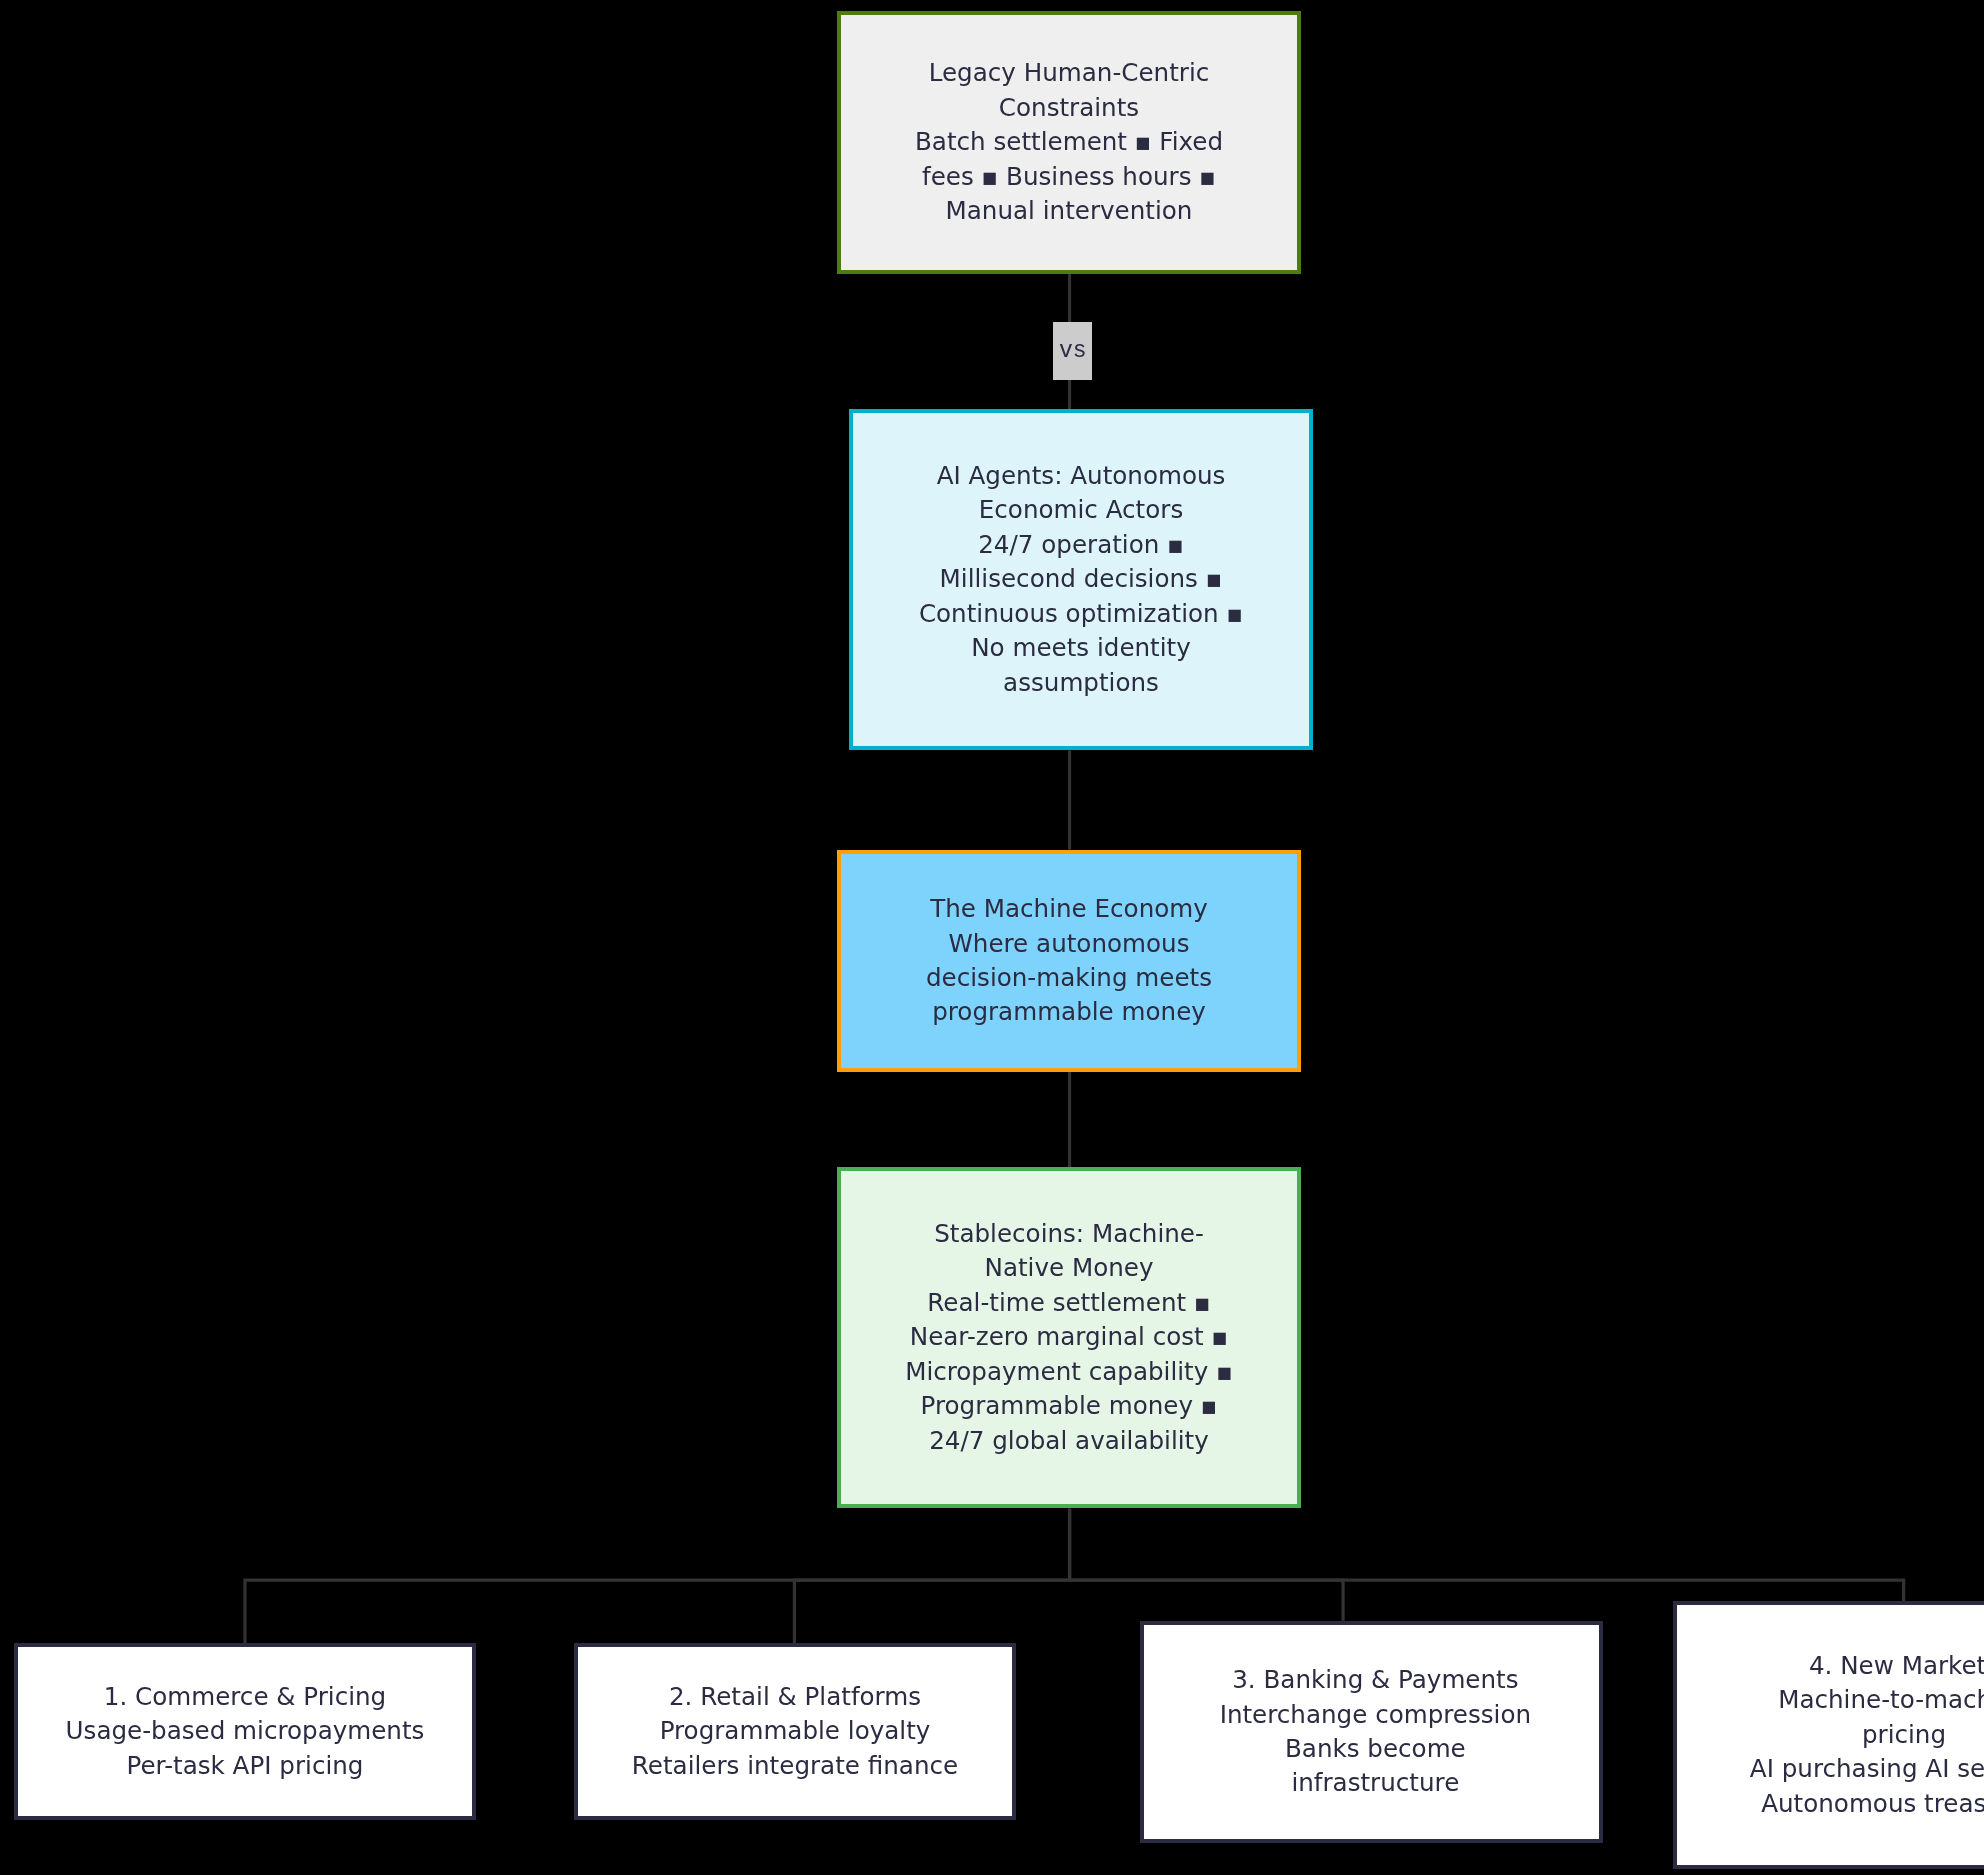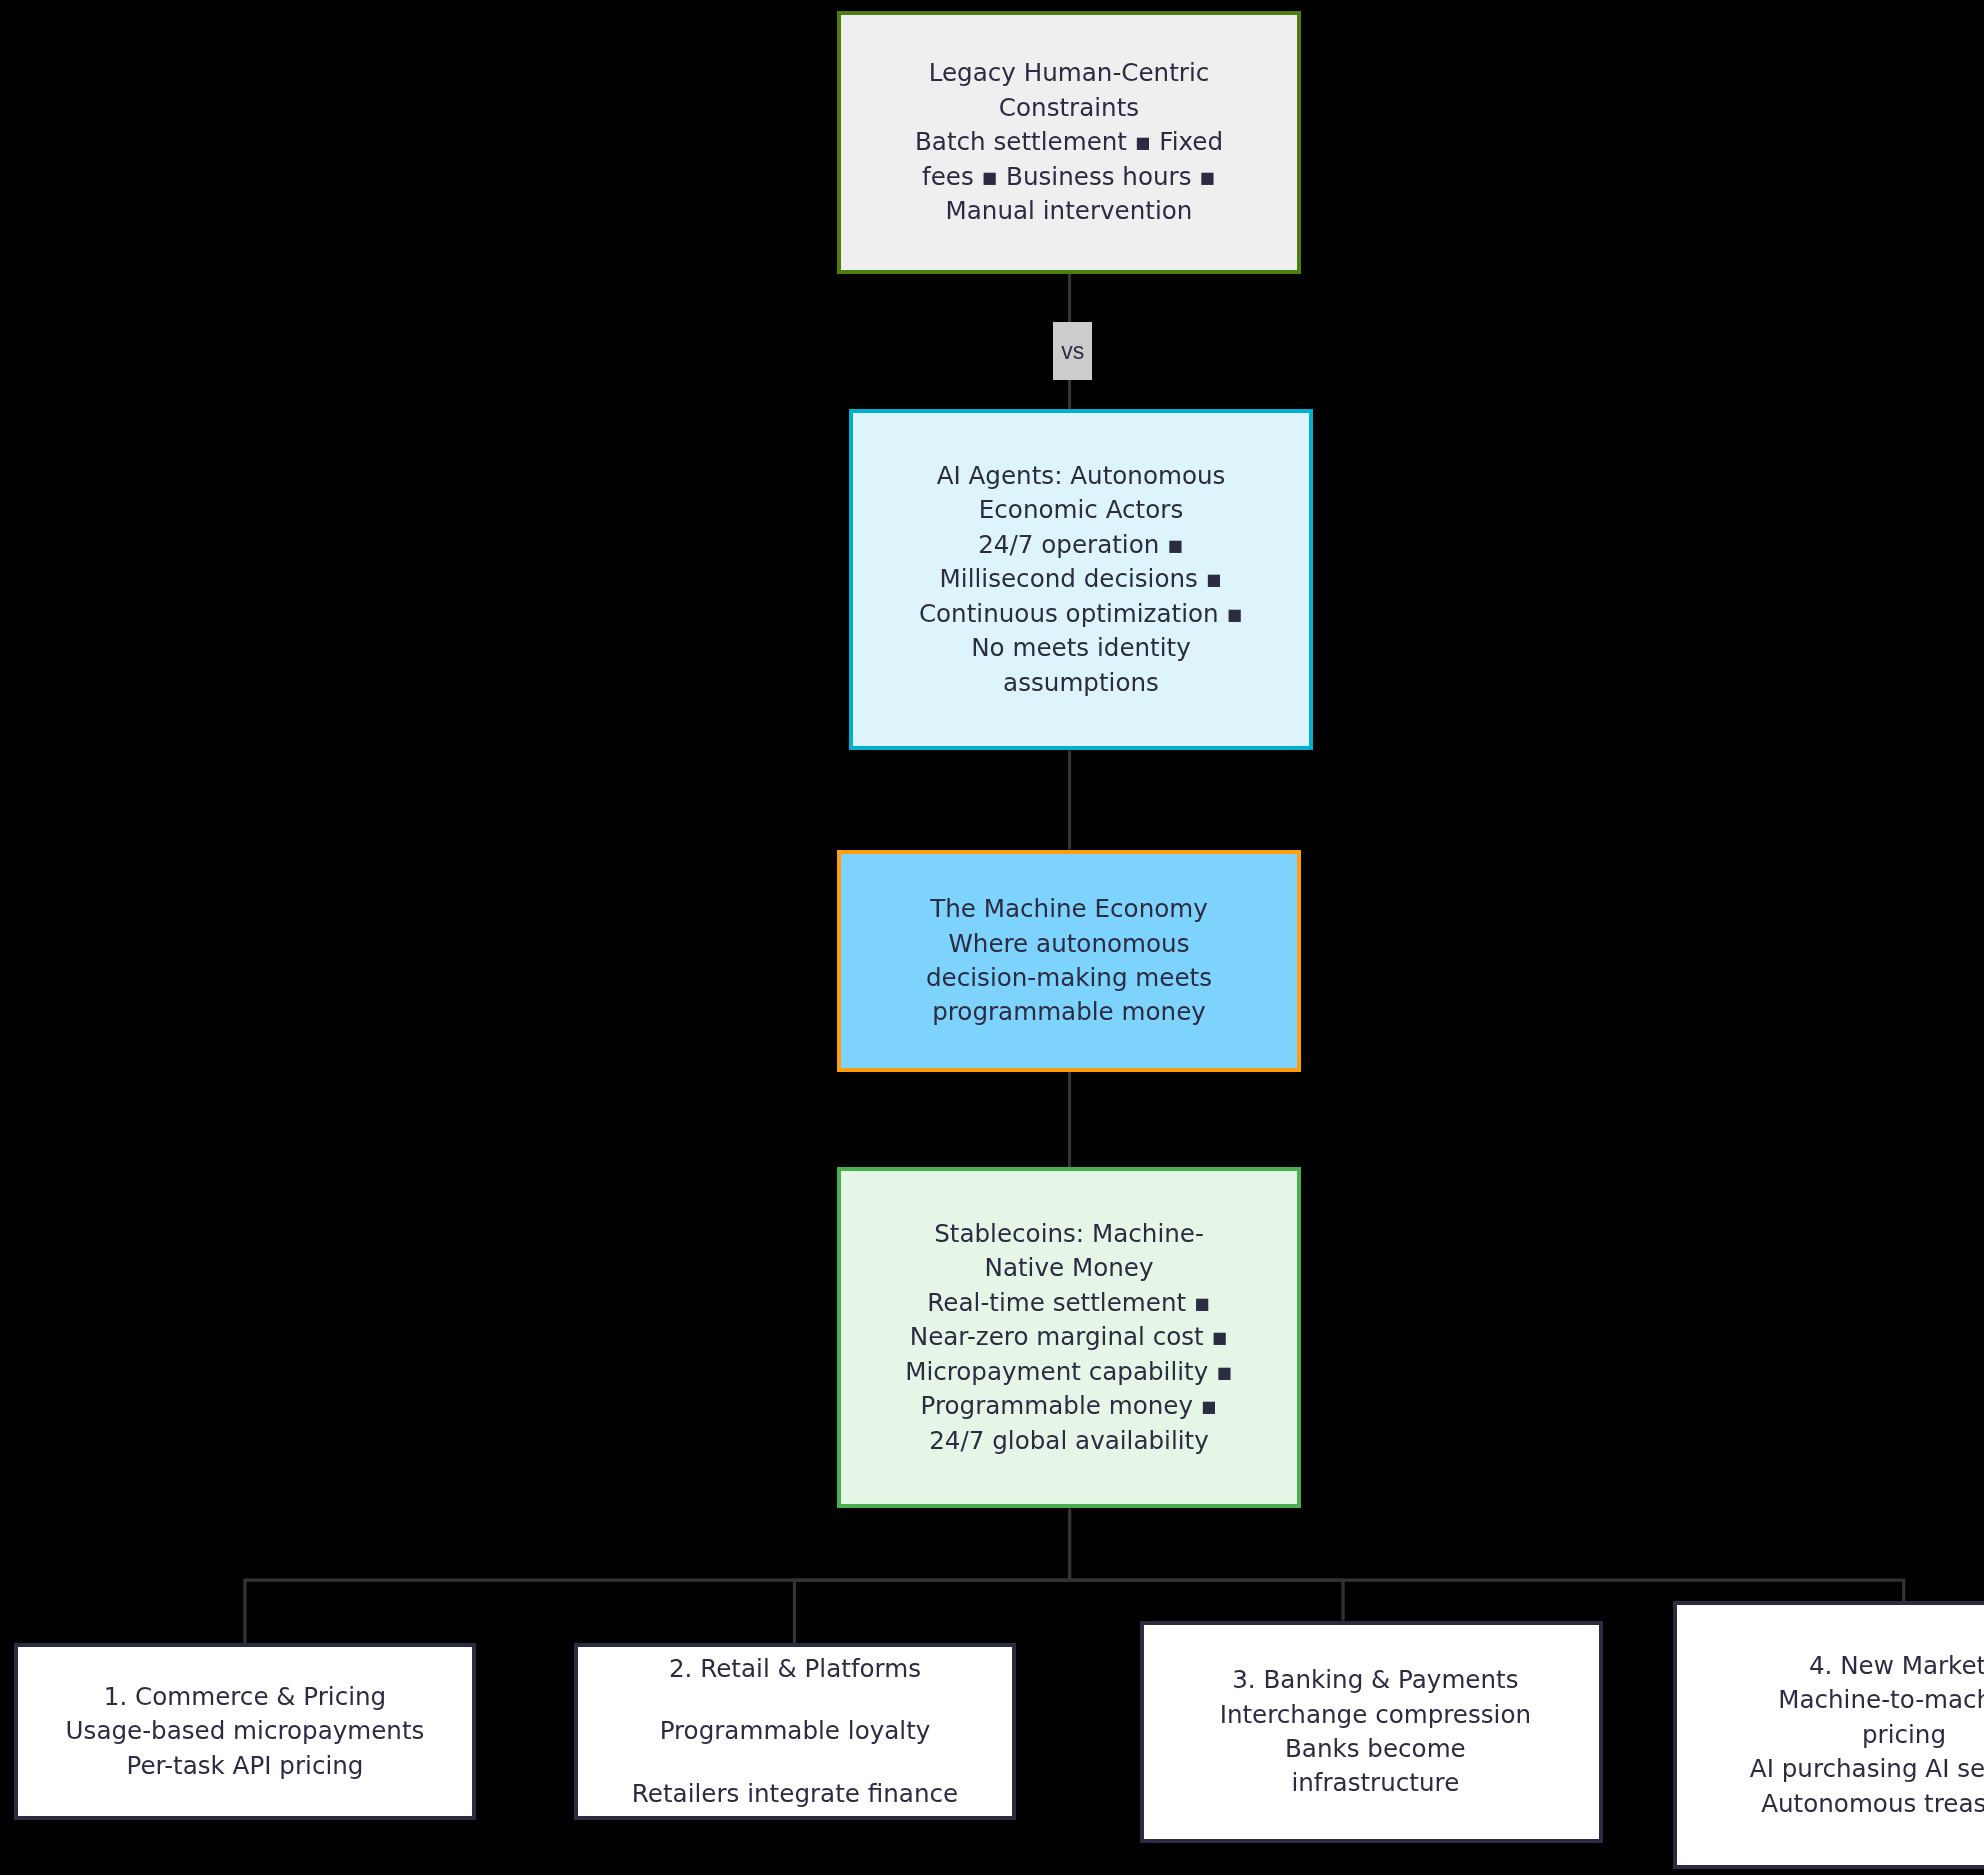--- a/index.html
+++ b/index.html
@@ -69,21 +69,21 @@
   
   .vs-label {
     position: absolute;
     background: #cccccc;
     color: #2b2b42;
     font-size: 23px;
     line-height: 1;
     display: flex;
     align-items: center;
     justify-content: center;
-    font-family: Liberation Sans, sans-serif;
+    font-family: Liberation Mono, monospace;
     padding: 7.1px 3.2px;
   }
 </style>
 </head>
 <body>
 
 <div id="canvas">
 
   <svg class="edge-layer" viewBox="0 0 5413 4725" width="2149" height="1876" xmlns="http://www.w3.org/2000/svg">
     <g stroke="#333333" stroke-width="8" fill="none">
@@ -133,21 +133,21 @@
     <span class="ln">Programmable money ▪</span>
     <span class="ln">24/7 global availability</span>
   </div>
 
   <div class="node skin-plain" style="left:14px; top:1643px; width:462px; height:177px;">
     <span class="ln">1. Commerce &amp; Pricing</span>
     <span class="ln">Usage-based micropayments</span>
     <span class="ln">Per-task API pricing</span>
   </div>
 
-  <div class="node skin-plain" style="left:574px; top:1643px; width:442px; height:177px;gap:28px;">
+  <div class="node skin-plain" style="left:574px; top:1643px; width:442px; height:177px;">
     <span class="ln">2. Retail &amp; Platforms</span>
     <span class="ln">Programmable loyalty</span>
     <span class="ln">Retailers integrate finance</span>
   </div>
 
   <div class="node skin-plain" style="left:1140px; top:1621px; width:463px; height:222px;padding-left:18px;">
     <span class="ln">3. Banking &amp; Payments</span>
     <span class="ln">Interchange compression</span>
     <span class="ln">Banks become</span>
     <span class="ln">infrastructure</span>

